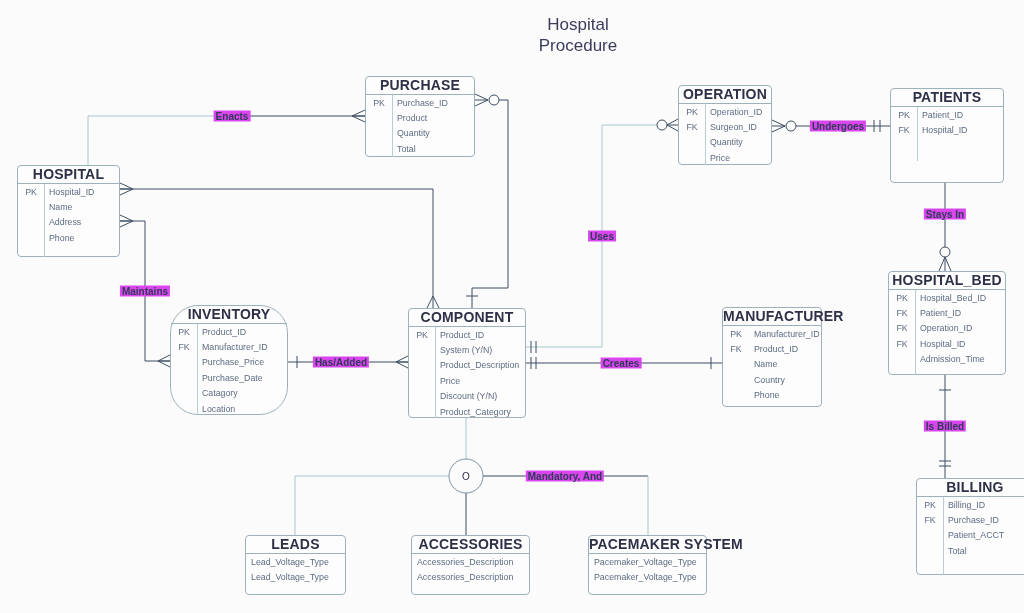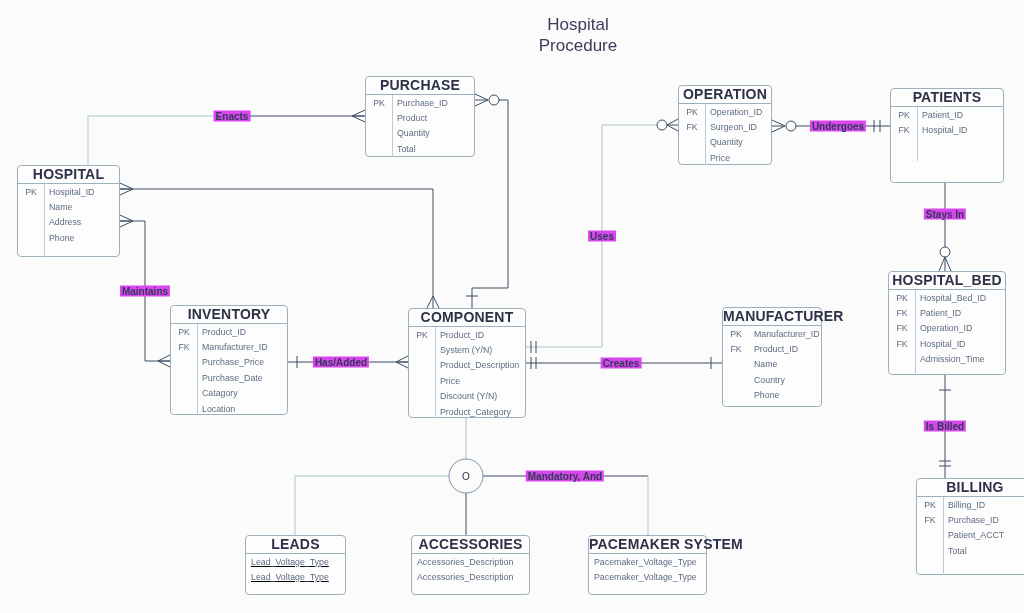--- a/index.html
+++ b/index.html
@@ -157,21 +157,21 @@
         <div class="e-row">
           <span class="e-key">PK</span>
           <span class="e-field">Patient_ID</span>
         </div>
         <div class="e-row">
           <span class="e-key">FK</span>
           <span class="e-field">Hospital_ID</span>
         </div>
       </div>
     </div>
-    <div class="entity" style="left: 170px; top: 305px; width: 118px; height: 110px;">
+    <div class="entity" style="left: 170px; top: 305px; width: 118px; height: 110px; border-radius: 28px;">
       <div class="e-header">INVENTORY</div>
       <div class="e-body" style="height: 91px;">
         <div class="e-divider" style="height: 91px;"></div>
         <div class="e-row">
           <span class="e-key">PK</span>
           <span class="e-field">Product_ID</span>
         </div>
         <div class="e-row">
           <span class="e-key">FK</span>
           <span class="e-field">Manufacturer_ID</span>
@@ -292,21 +292,21 @@
           <span class="e-field">Patient_ACCT</span>
         </div>
         <div class="e-row">
           <span class="e-key"></span>
           <span class="e-field">Total</span>
         </div>
       </div>
     </div>
     <div class="entity nokey" style="left: 245px; top: 535px; width: 101px; height: 60px;">
       <div class="e-header">LEADS</div>
-      <div class="e-body" style="height: 41px; text-decoration: underline;">
+      <div class="e-body" style="height: 41px;">
         <div class="e-row">
           <span class="e-field">Lead_Voltage_Type</span>
         </div>
         <div class="e-row">
           <span class="e-field">Lead_Voltage_Type</span>
         </div>
       </div>
     </div>
     <div class="entity nokey" style="left: 411px; top: 535px; width: 119px; height: 60px;">
       <div class="e-header">ACCESSORIES</div>

